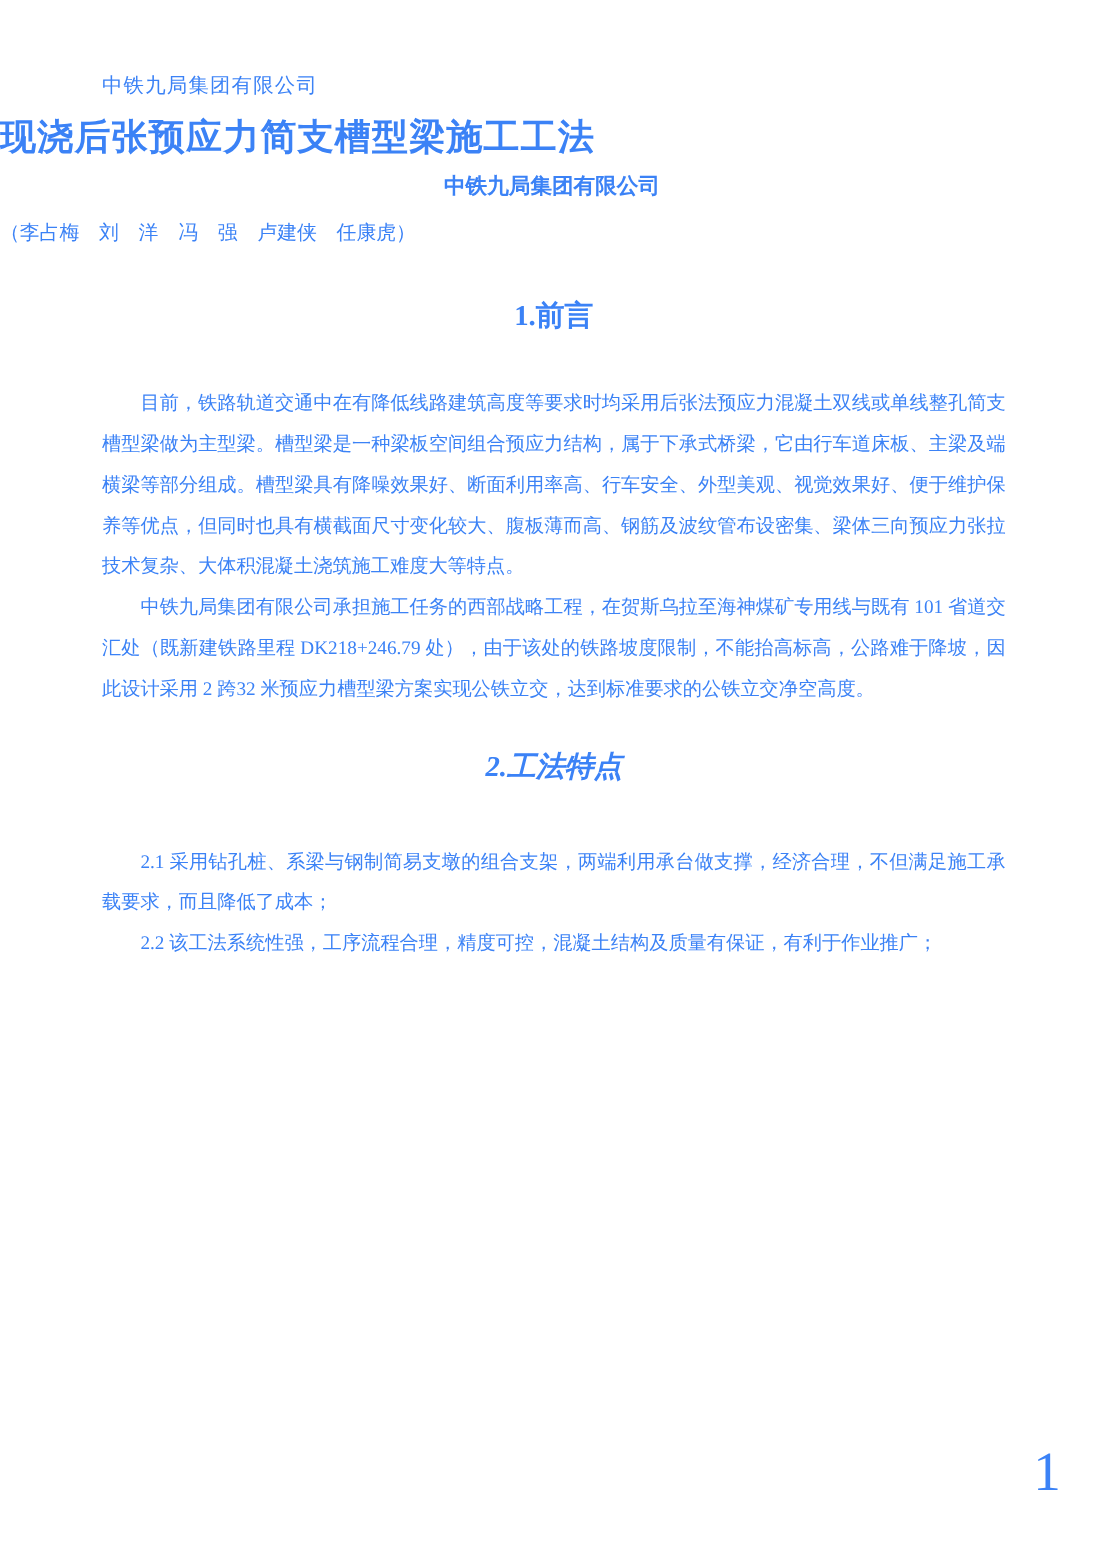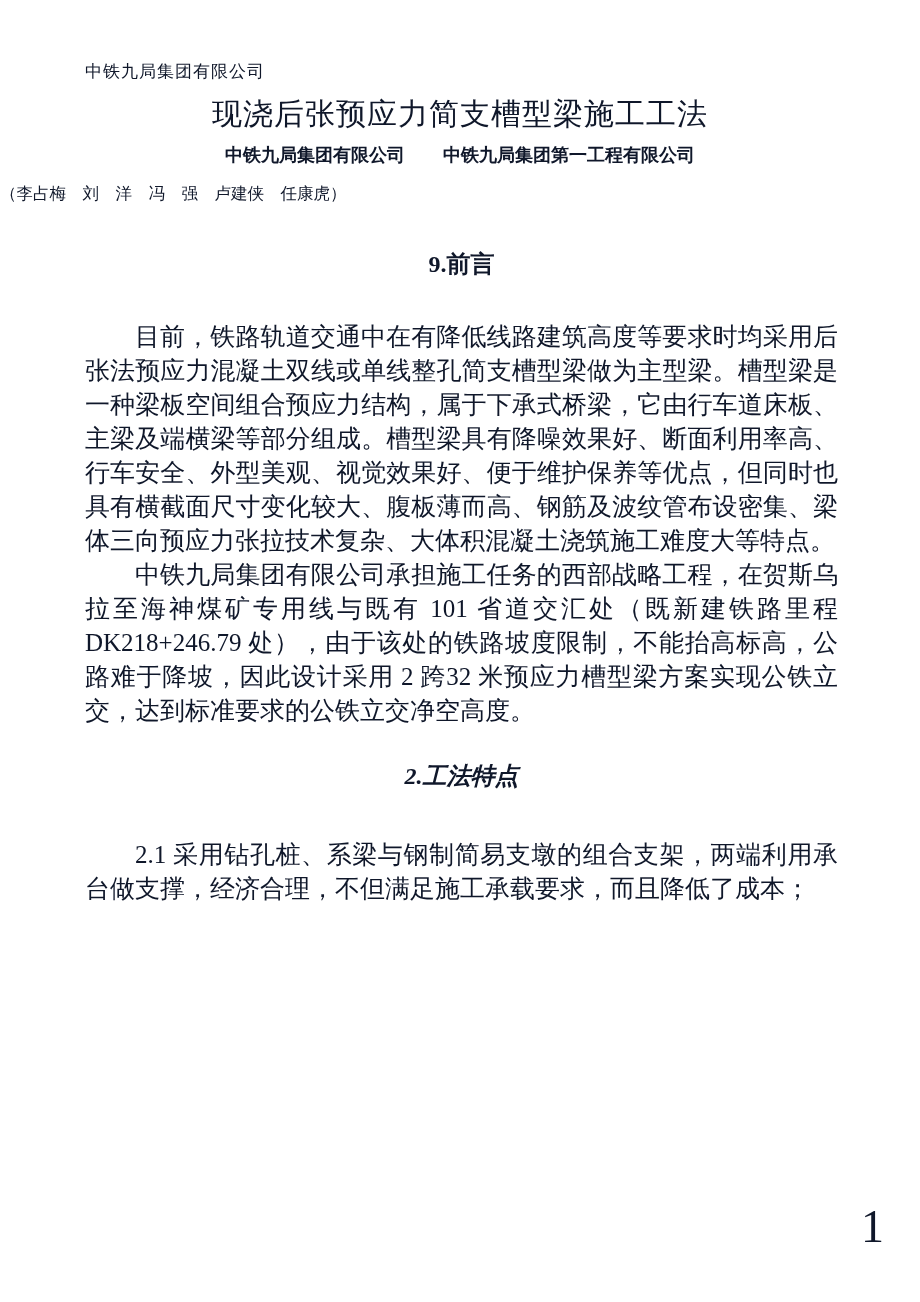--- a/index.html
+++ b/index.html
@@ -2,39 +2,39 @@
 <html><head>
 <meta charset="utf-8">
 <style>
   * { margin: 0; padding: 0; box-sizing: border-box; }
   html, body { background: #ffffff; }
   .page {
     position: relative;
     width: 920px;
     height: 1302px;
     background: #ffffff;
-    color: #0f172a;
+    color: #3b82f6;
     font-family: "Liberation Serif", "DejaVu Serif", serif;
     overflow: hidden;
   }
   .doc-header {
     position: absolute;
     top: 60px;
     left: 85px;
     font-size: 17px;
     letter-spacing: 1px;
   }
   .doc-title {
     position: absolute;
     top: 94px;
     left: 0;
     width: 100%;
-    text-align: center;
+    text-align: left;
     font-size: 30px;
-    font-weight: normal;
+    font-weight: bold;
     letter-spacing: 1px;
   }
   .byline {
     position: absolute;
     top: 143px;
     left: 0;
     width: 100%;
     display: flex;
     justify-content: center;
     gap: 38px;
@@ -61,21 +61,21 @@
     font-weight: bold;
     line-height: 36px;
     margin: 0 0 38px 0;
   }
   .section-heading.second {
     margin-top: 30px;
     margin-bottom: 44px;
     font-style: italic;
   }
   .content p {
-    font-size: 25px;
+    font-size: 16px;
     line-height: 34px;
     text-align: justify;
     text-indent: 2em;
   }
   .page-number {
     position: absolute;
     right: 36px;
     top: 1202px;
     font-size: 46px;
     line-height: 50px;
@@ -85,37 +85,37 @@
 <body>
 
 <div class="page">
 
   <div class="doc-header">中铁九局集团有限公司</div>
 
   <h1 class="doc-title">现浇后张预应力简支槽型梁施工工法</h1>
 
   <div class="byline">
     <span>中铁九局集团有限公司</span>
-    <span>中铁九局集团第一工程有限公司</span>
   </div>
 
   <div class="authors">（李占梅　刘　洋　冯　强　卢建侠　任康虎）</div>
 
   <div class="content">
 
-    <h2 class="section-heading">9.前言</h2>
+    <h2 class="section-heading">1.前言</h2>
 
     <p>目前，铁路轨道交通中在有降低线路建筑高度等要求时均采用后张法预应力混凝土双线或单线整孔简支槽型梁做为主型梁。槽型梁是一种梁板空间组合预应力结构，属于下承式桥梁，它由行车道床板、主梁及端横梁等部分组成。槽型梁具有降噪效果好、断面利用率高、行车安全、外型美观、视觉效果好、便于维护保养等优点，但同时也具有横截面尺寸变化较大、腹板薄而高、钢筋及波纹管布设密集、梁体三向预应力张拉技术复杂、大体积混凝土浇筑施工难度大等特点。</p>
 
     <p>中铁九局集团有限公司承担施工任务的西部战略工程，在贺斯乌拉至海神煤矿专用线与既有 101 省道交汇处（既新建铁路里程 DK218+246.79 处），由于该处的铁路坡度限制，不能抬高标高，公路难于降坡，因此设计采用 2 跨32 米预应力槽型梁方案实现公铁立交，达到标准要求的公铁立交净空高度。</p>
 
 
     <h2 class="section-heading second">2.工法特点</h2>
 
     <p>2.1 采用钻孔桩、系梁与钢制简易支墩的组合支架，两端利用承台做支撑，经济合理，不但满足施工承载要求，而且降低了成本；</p>
 
+    <p>2.2 该工法系统性强，工序流程合理，精度可控，混凝土结构及质量有保证，有利于作业推广；</p>
 
 
   </div>
 
   <div class="page-number">1</div>
 
 </div>
 
 </body></html>

